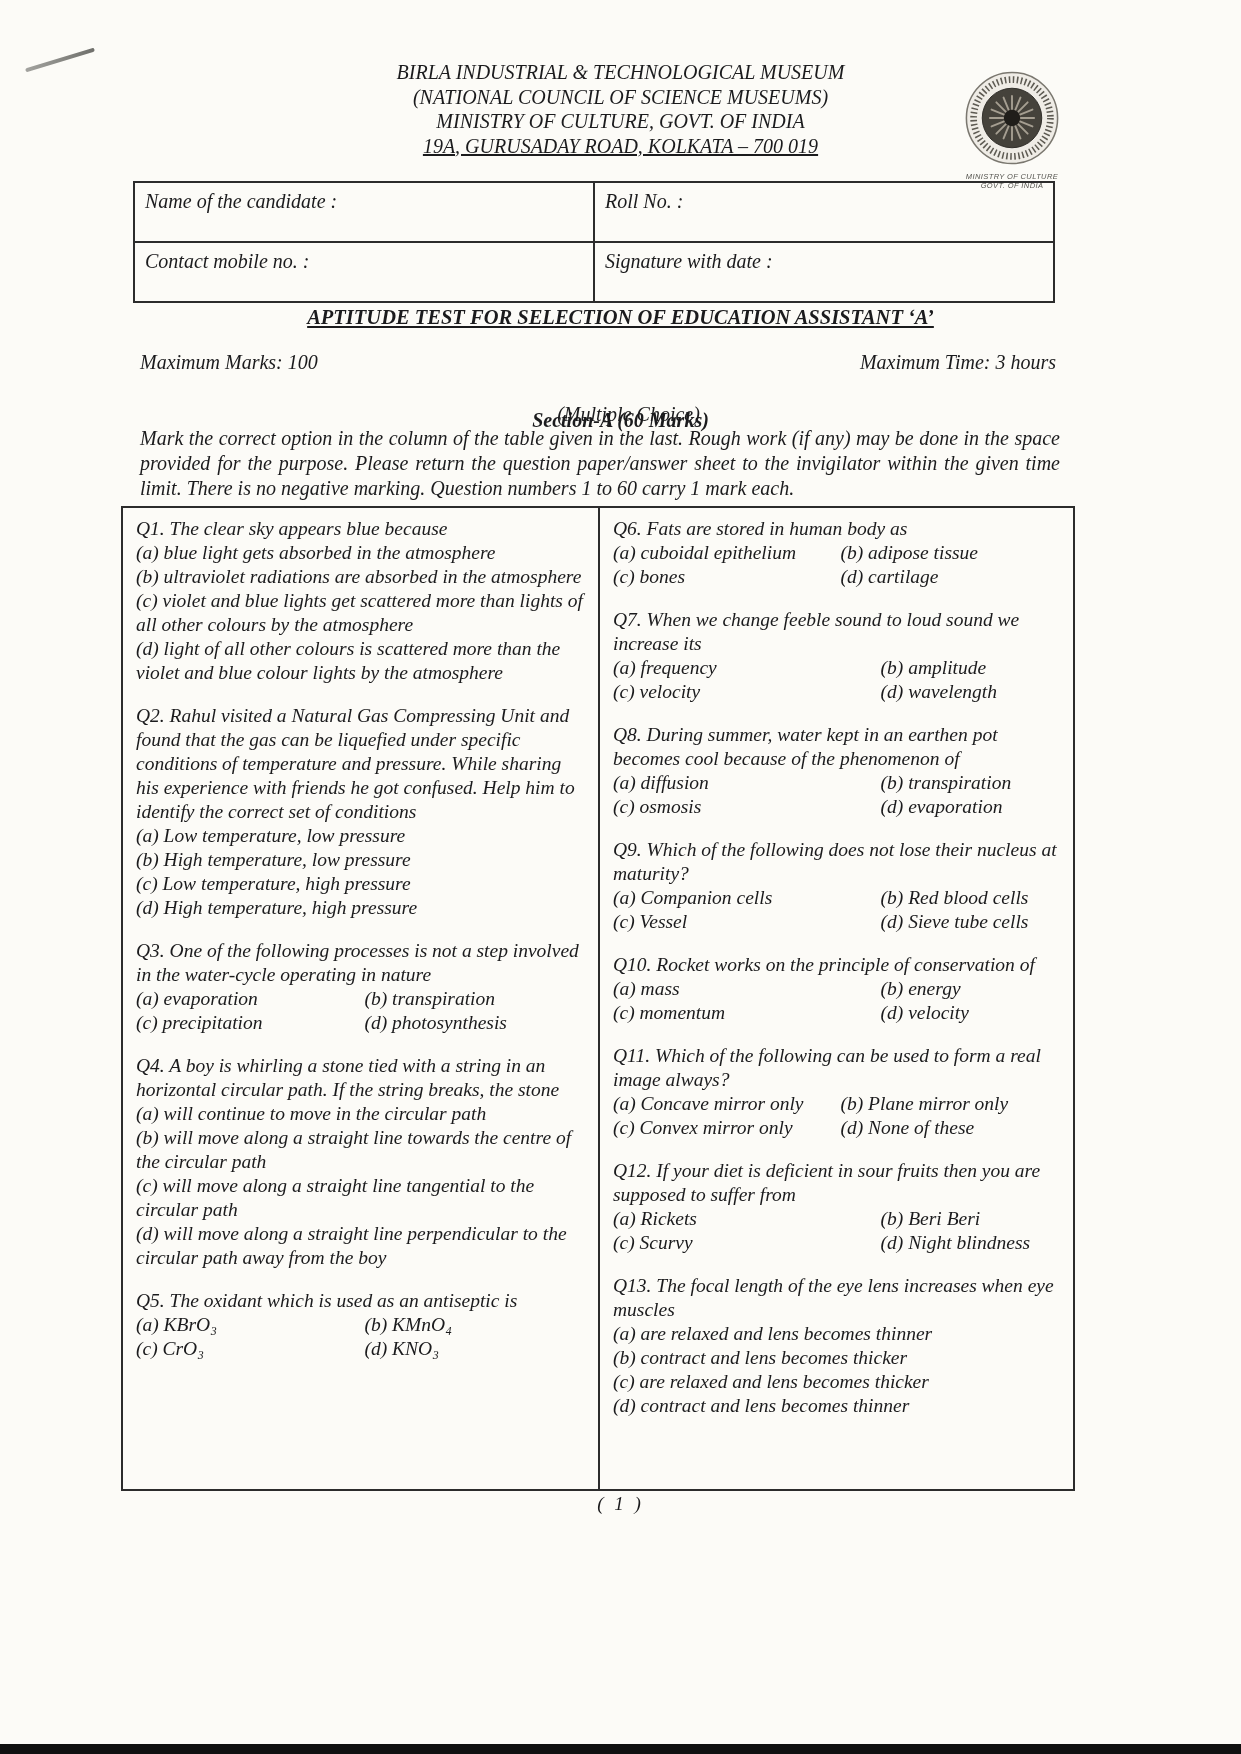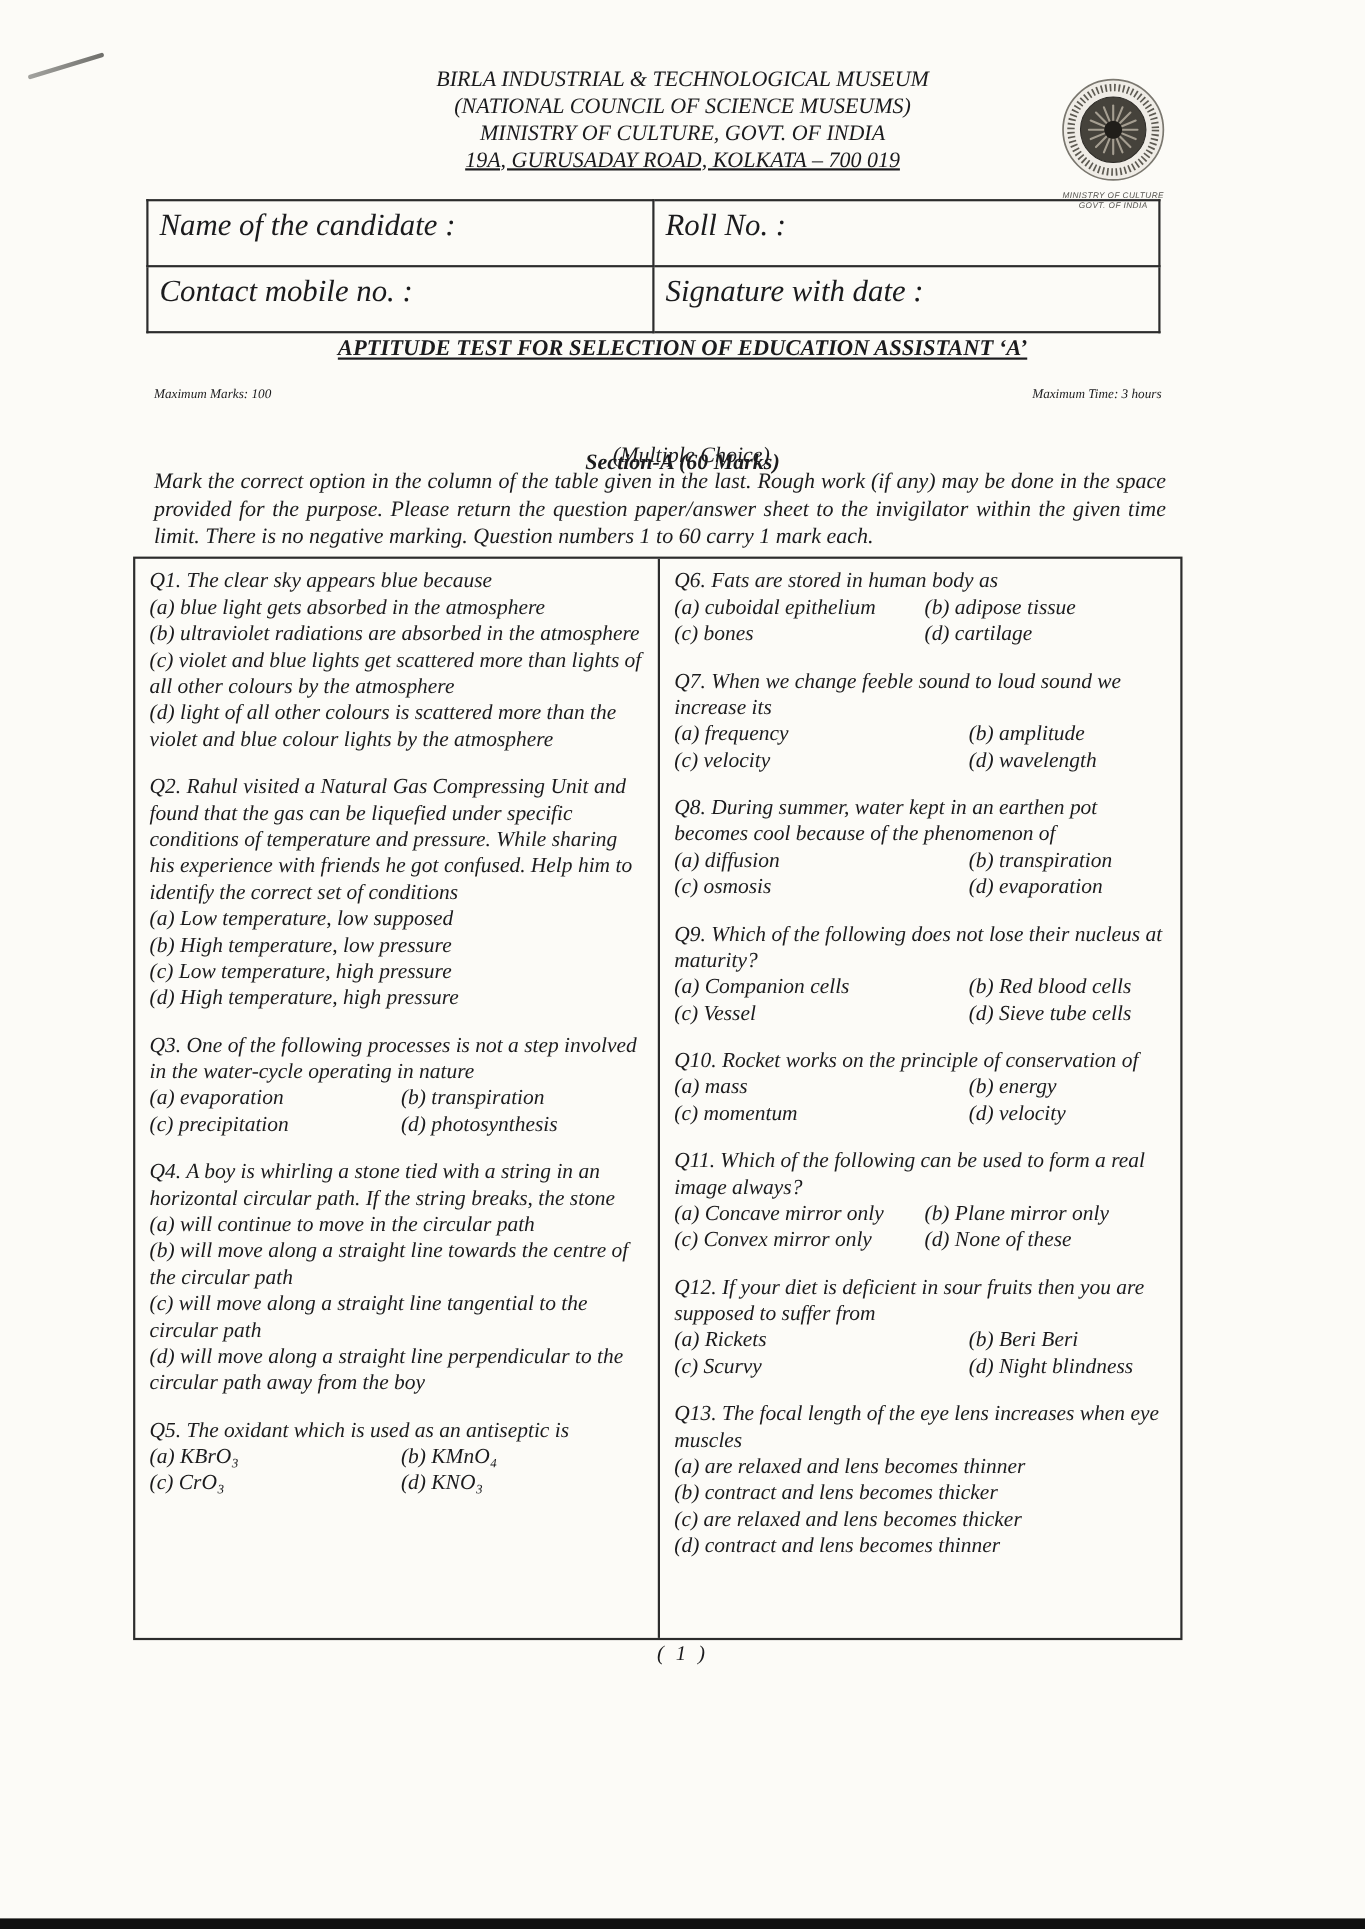--- a/index.html
+++ b/index.html
@@ -45,33 +45,33 @@
     letter-spacing: 0.4px; margin-top: 2px; text-transform: uppercase;
   }
 
   
   .cand-table {
     position: absolute; top: 181px; left: 133px; width: 922px;
     border-collapse: collapse;
   }
   .cand-table td {
     border: 2px solid #2c2c2c; width: 50%; height: 60px;
-    vertical-align: top; padding: 7px 10px; font-size: 28px;
+    vertical-align: top; padding: 7px 10px; font-size: 20px;
   }
 
   
   .doc-title {
     position: absolute; top: 306px; left: 0; width: 100%;
     text-align: center; font-weight: bold; font-size: 20.5px;
   }
   .doc-title .u { text-decoration: underline; }
 
   .marks-row {
     position: absolute; top: 351px; left: 140px; width: 916px;
-    display: flex; justify-content: space-between; font-size: 12px;
+    display: flex; justify-content: space-between; font-size: 20px;
   }
   .section-heading {
     position: absolute; top: 378px; left: 0; width: 100%;
     text-align: center; font-weight: bold; font-size: 20px; margin-top: 31px;
   }
   .section-sub {
     position: absolute; top: 403px; left: 0; width: 100%;
     text-align: center; font-size: 20px; padding-left: 16px;
   }
   .instructions {
@@ -187,21 +187,21 @@
           <div>(a) blue light gets absorbed in the atmosphere</div>
           <div>(b) ultraviolet radiations are absorbed in the atmosphere</div>
           <div>(c) violet and blue lights get scattered more than lights of all other colours by the atmosphere</div>
           <div>(d) light of all other colours is scattered more than the violet and blue colour lights by the atmosphere</div>
         </div>
       </div>
 
       <div class="question">
         <div>Q2. Rahul visited a Natural Gas Compressing Unit and found that the gas can be liquefied under specific conditions of temperature and pressure. While sharing his experience with friends he got confused. Help him to identify the correct set of conditions</div>
         <div class="opts-list">
-          <div>(a) Low temperature, low supposed</div>
+          <div>(a) Low temperature, low pressure</div>
           <div>(b) High temperature, low pressure</div>
           <div>(c) Low temperature, high pressure</div>
           <div>(d) High temperature, high pressure</div>
         </div>
       </div>
 
       <div class="question">
         <div>Q3.  One of the following processes is not a step involved in the water-cycle operating in nature</div>
         <div class="opts-grid g50">
           <div>(a) evaporation</div>

